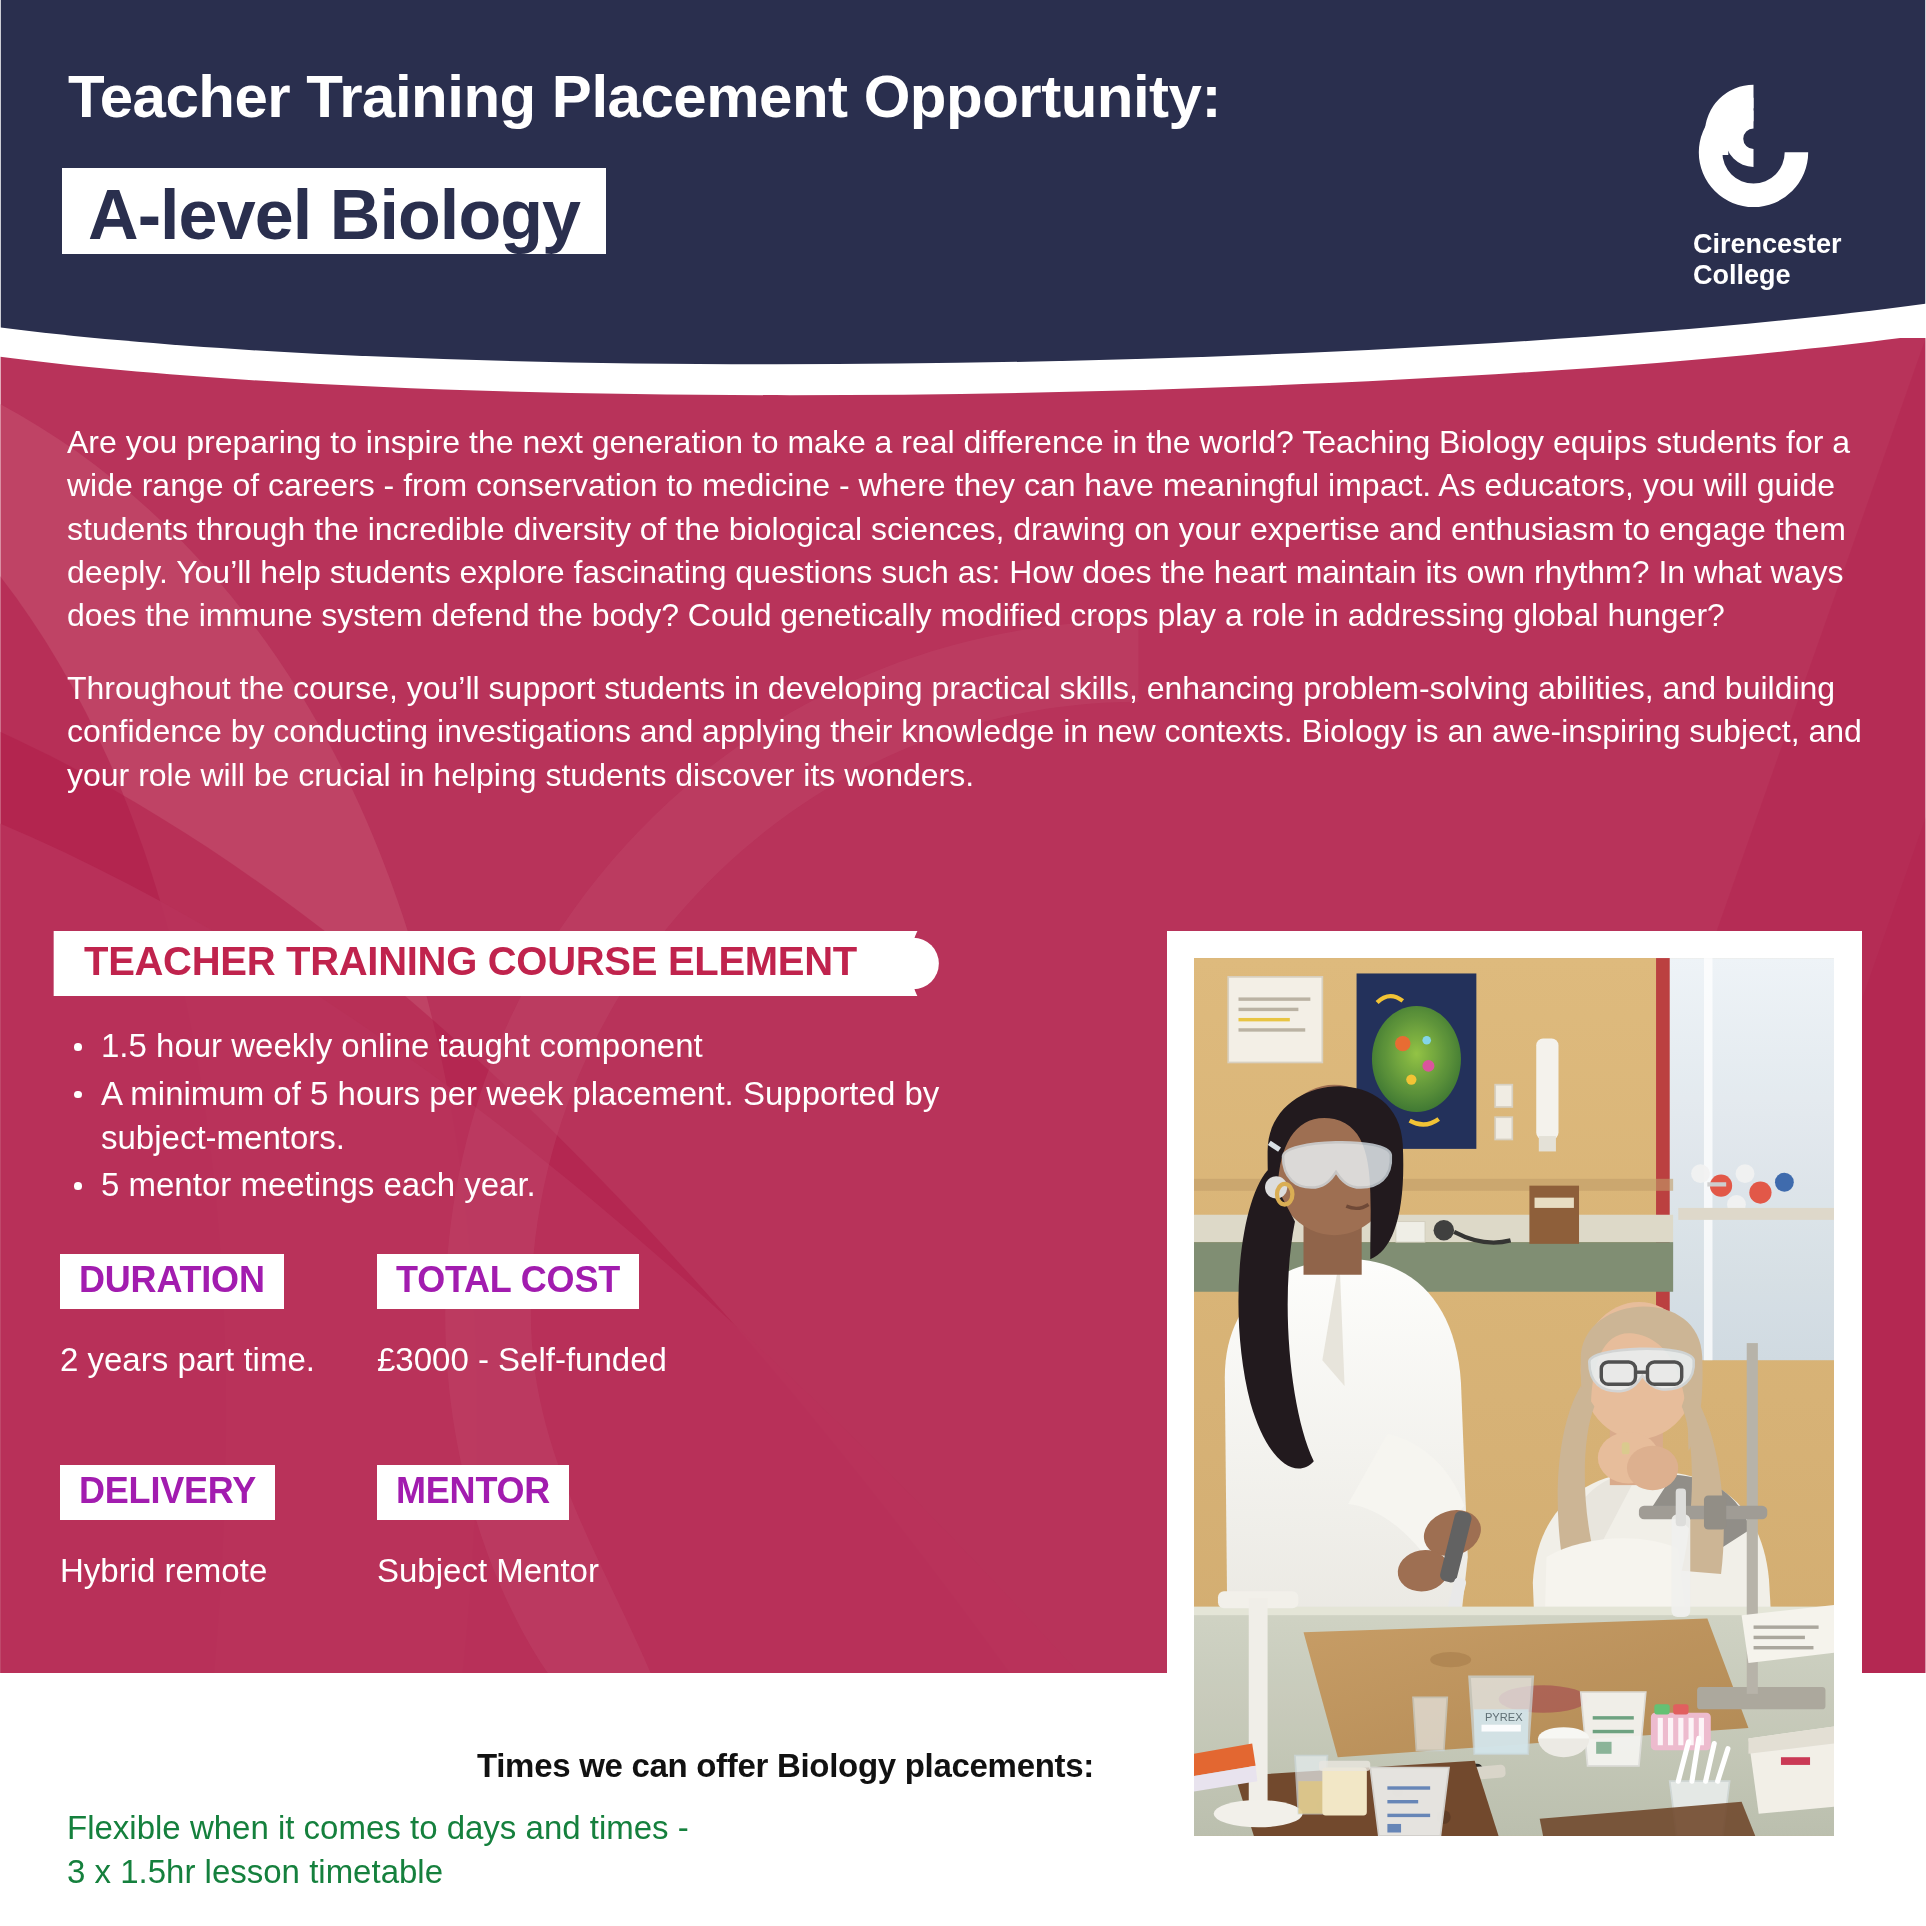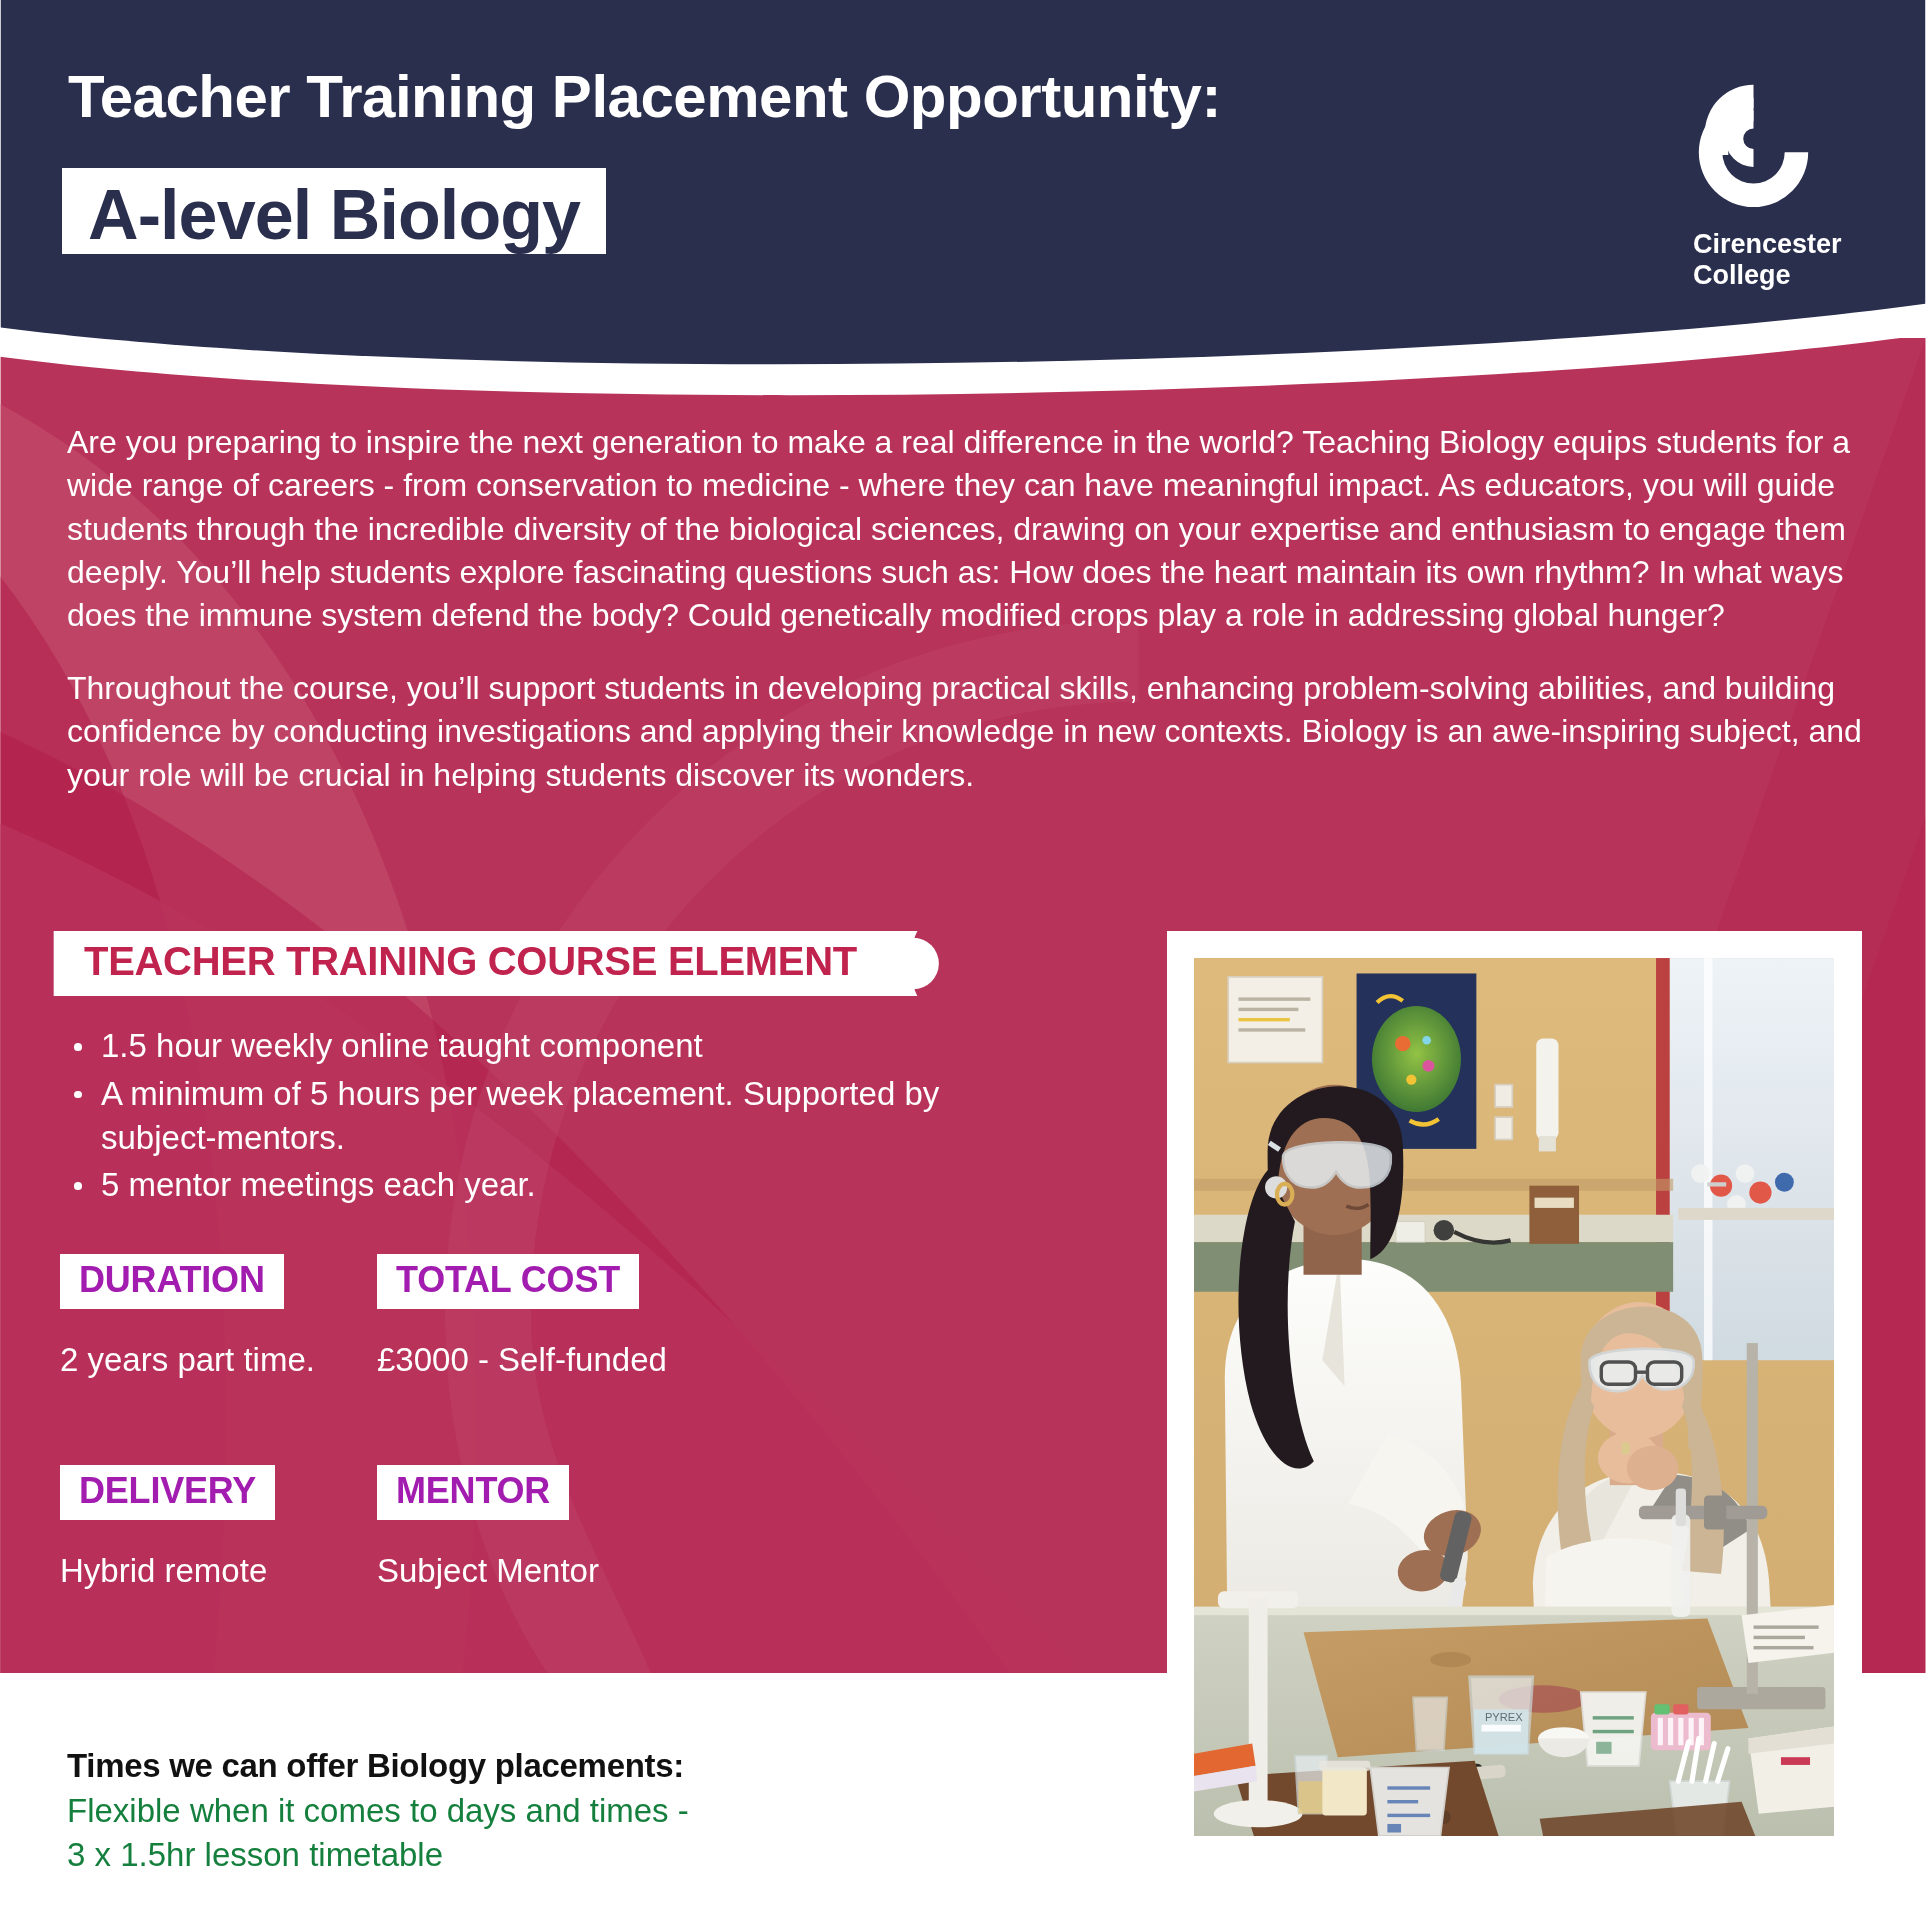--- a/index.html
+++ b/index.html
@@ -117,21 +117,21 @@
   }
   .photo svg{display:block;}
 
   
   .footer{
     position:absolute;left:67px;top:1745px;width:1027px;
     font-family:"Liberation Sans", sans-serif;
   }
   .footer-heading{
     font-size:33px;font-weight:bold;color:#111111;
-    line-height:1.3;margin:0 0 1px 0;letter-spacing:-0.3px;
+    line-height:1.3;margin:0 0 18px 0;letter-spacing:-0.3px;text-align:right;
   }
   .footer-line{
     font-size:33px;color:#15803d;line-height:1.34;margin:0;
   }
 </style>
 </head>
 <body>
 
 <div id="poster">
 

